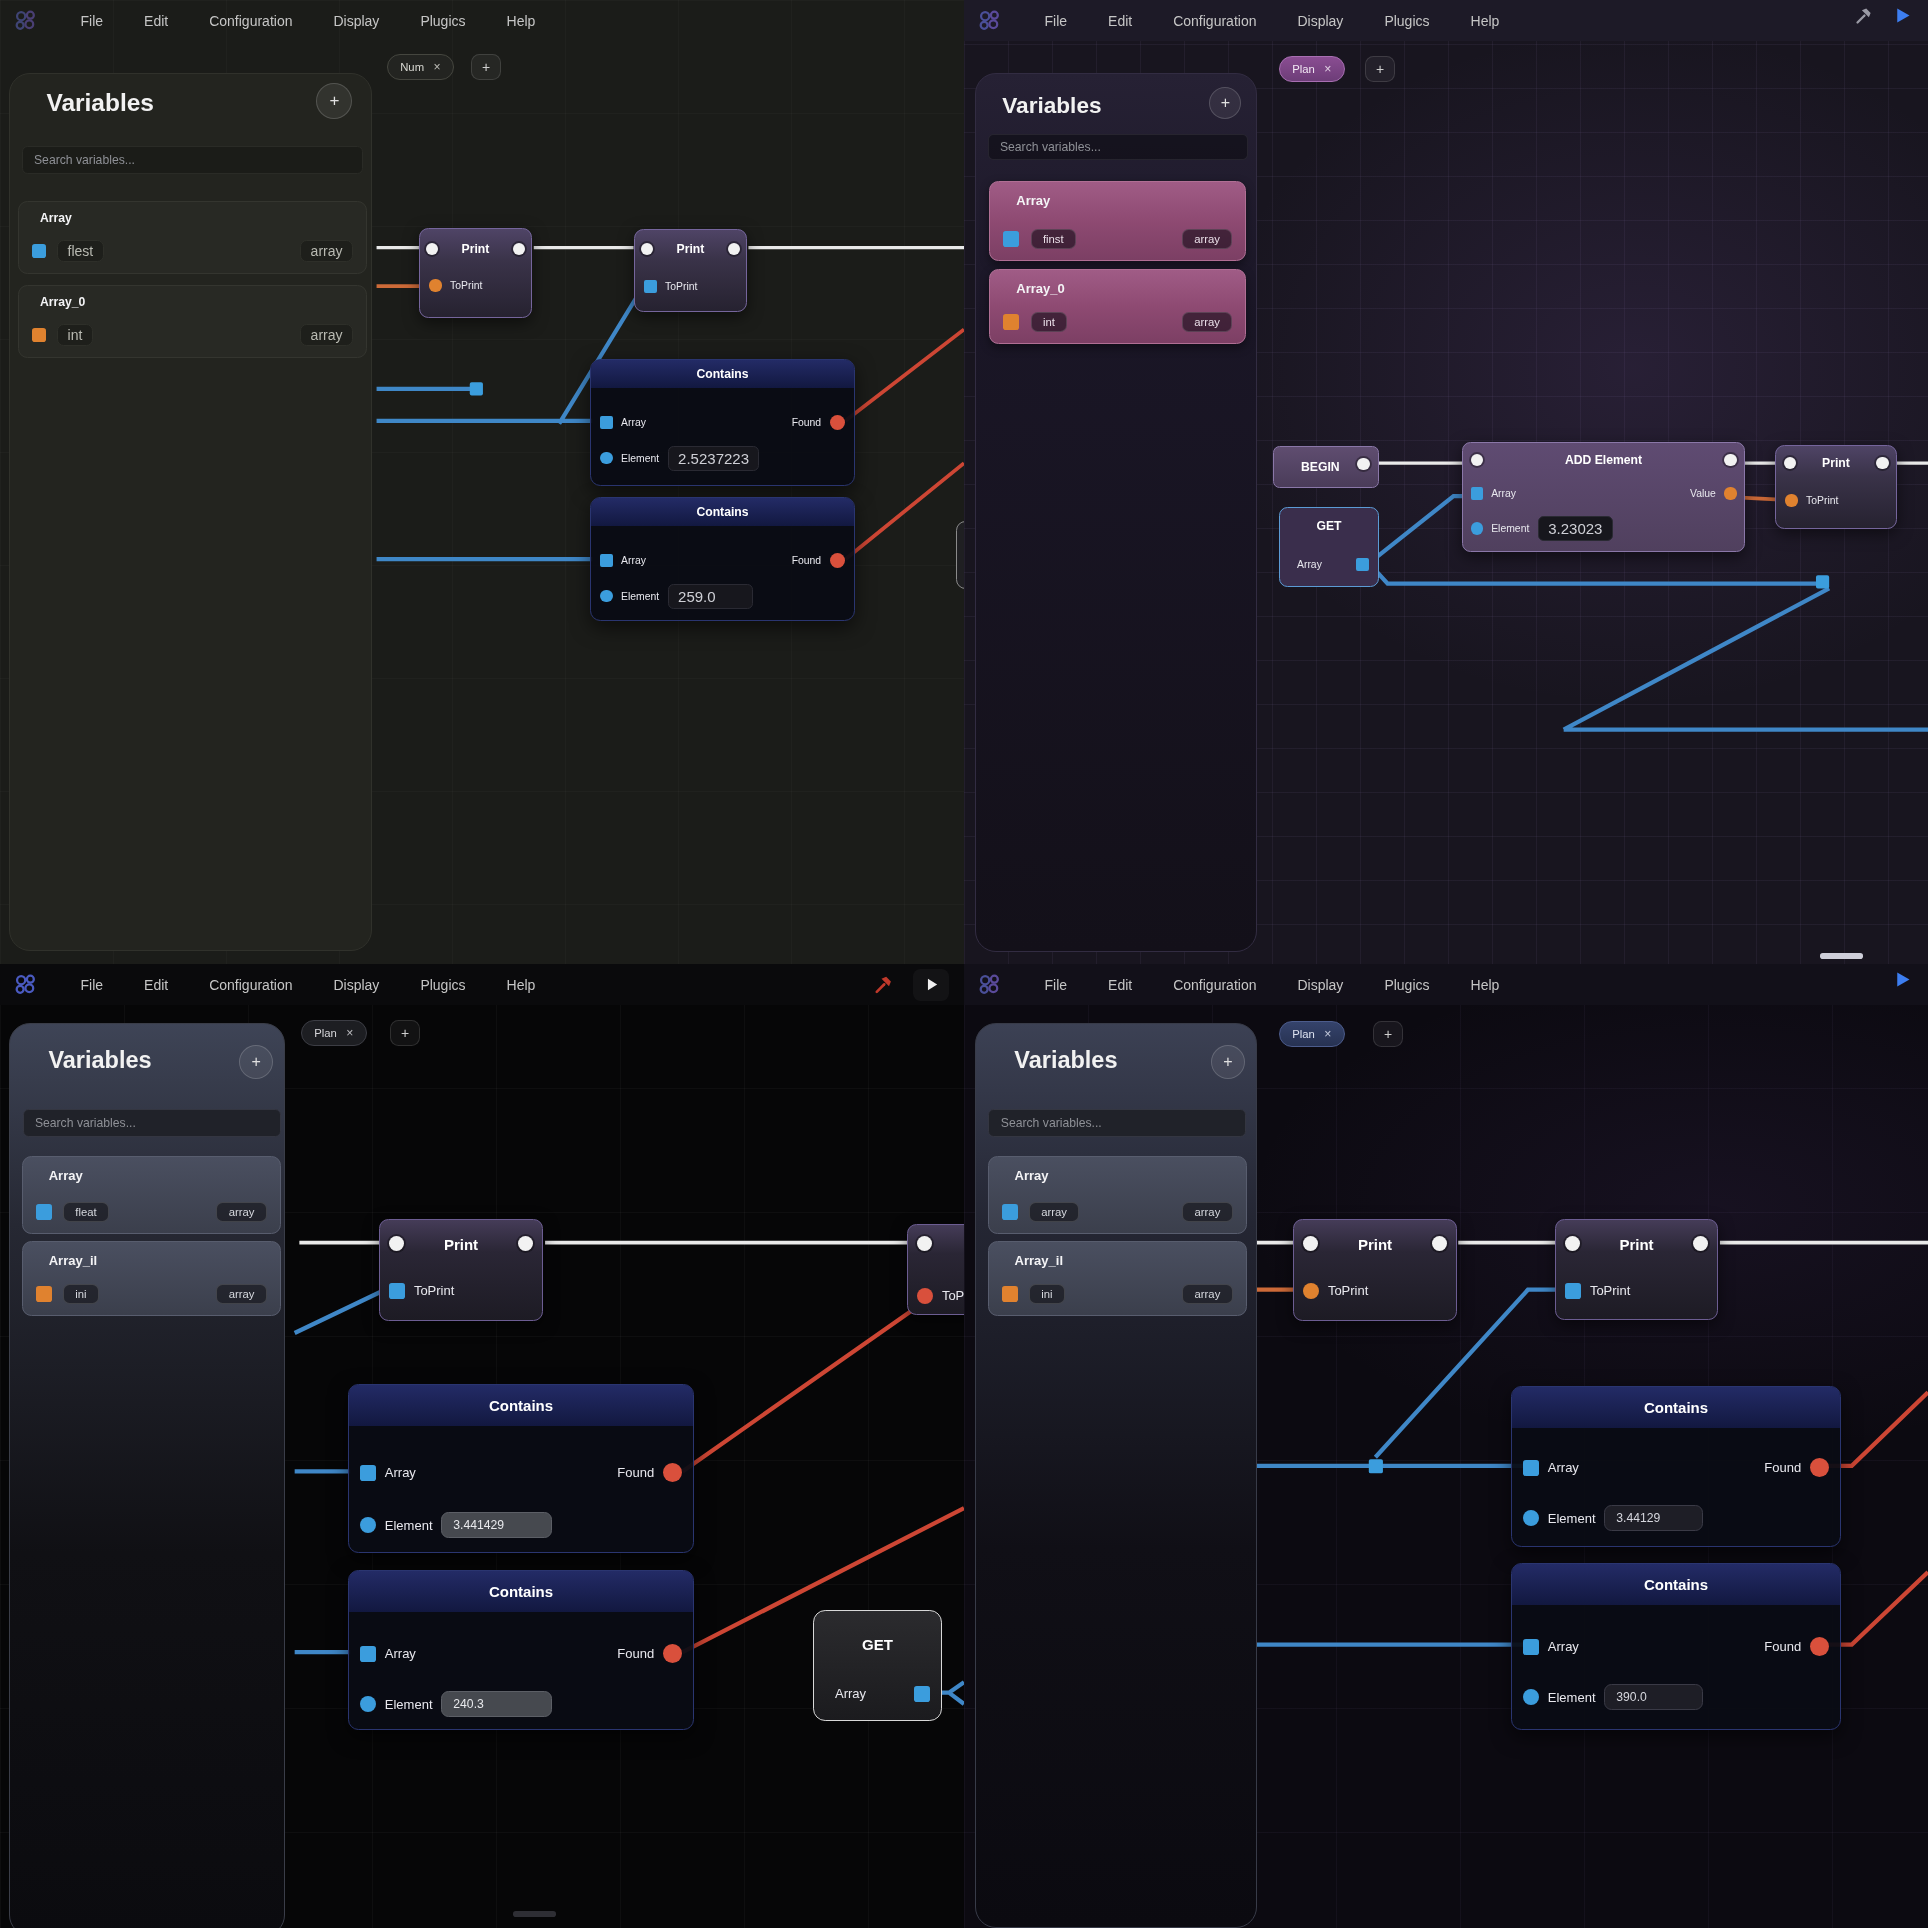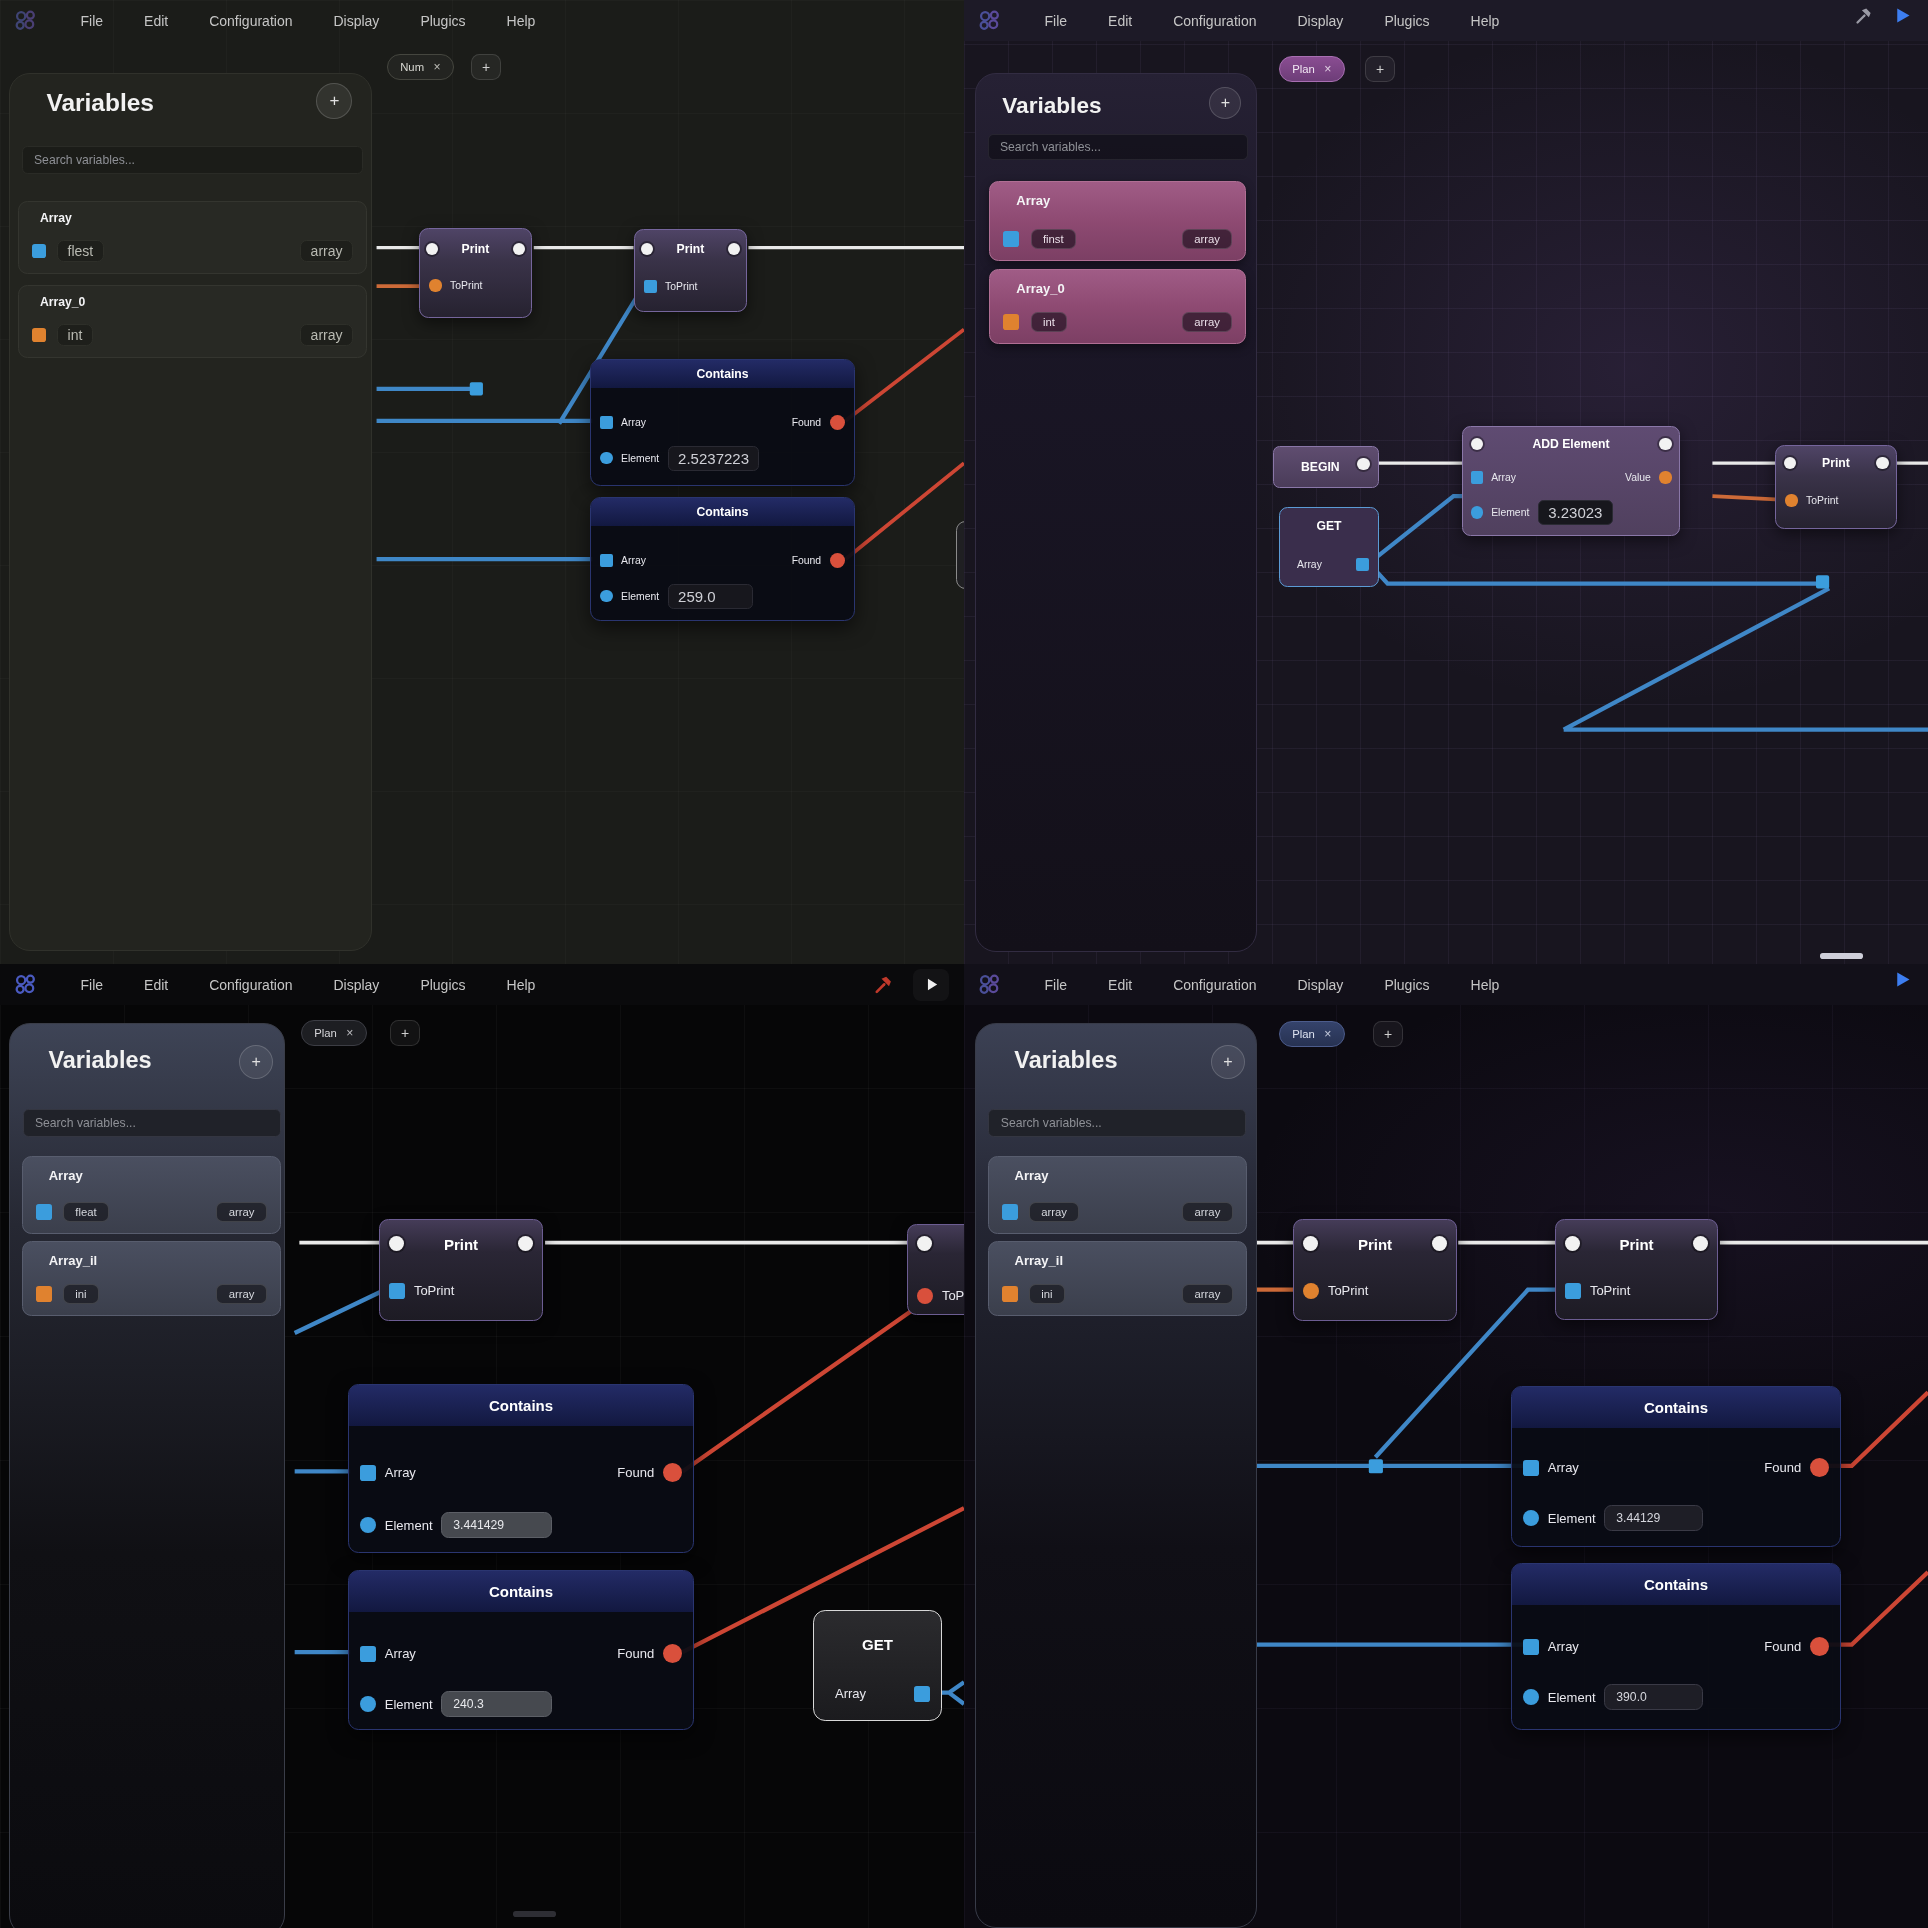--- a/index.html
+++ b/index.html
@@ -257,21 +257,21 @@
     <span class="ntitle" style="top:13px;left:-11.3px">BEGIN</span>
     <span class="epin" style="right:8.5px;top:11.3px"></span>
   </div>
   <div class="node get-tr" style="left:315px;top:507px;width:100px;height:80px">
     <span class="ntitle" style="top:11.3px">GET</span>
     <div class="crow" style="left:17px;top:47px;height:19px;right:9.4px">
       <span class="lbl">Array</span>
       <span class="pin sq blue" style="margin-left:auto"></span>
     </div>
   </div>
-  <div class="node adde" style="left:498px;top:426px;width:218px;height:110px">
+  <div class="node adde" style="left:498px;top:442px;width:283px;height:110px">
     <span class="epin" style="left:7.5px;top:11.3px"></span>
     <span class="ntitle" style="top:10.4px">ADD Element</span>
     <span class="epin" style="right:7.5px;top:11.3px"></span>
     <div class="crow" style="left:7.5px;top:41px;height:19px">
       <span class="pin sq blue"></span>
       <span class="lbl">Array</span>
     </div>
     <div class="cfound" style="top:41px;height:19px;right:7.5px">
       <span class="lbl">Value</span>
       <span class="pin ci orange"></span>

